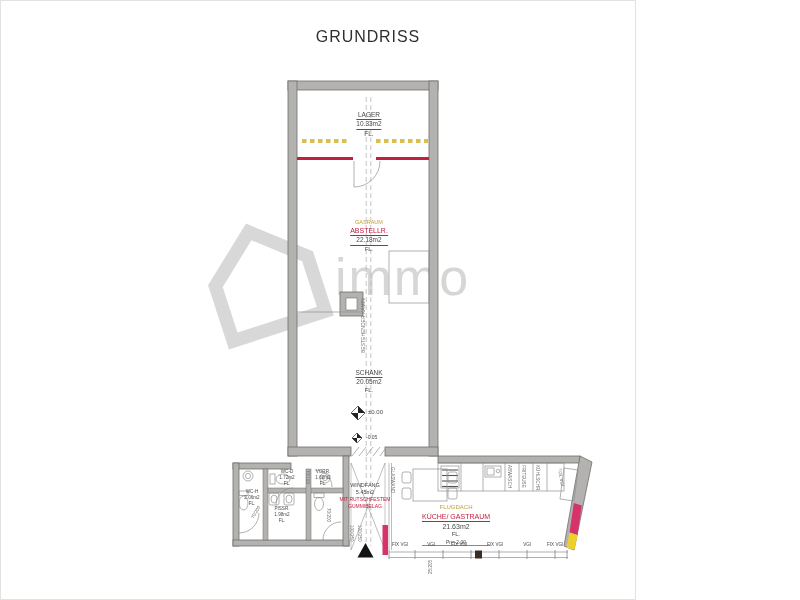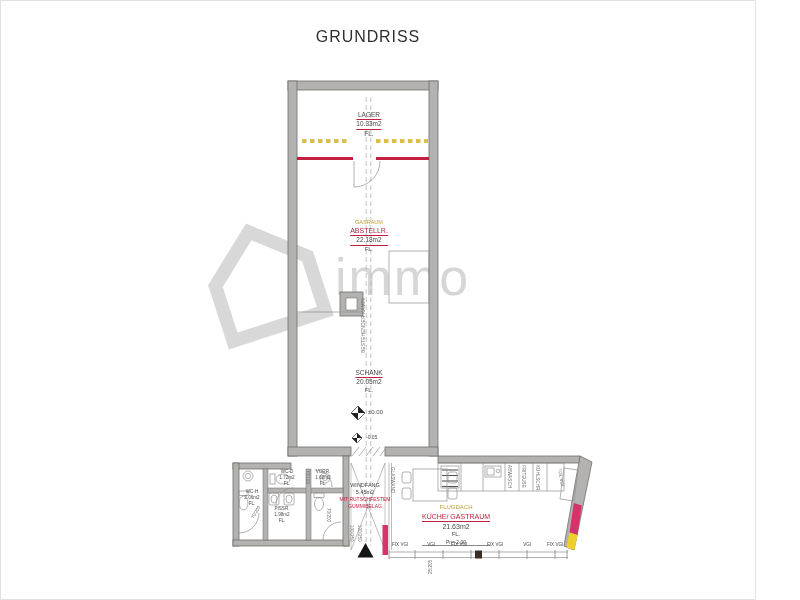--- a/index.html
+++ b/index.html
@@ -1,16 +1,16 @@
 <!DOCTYPE html>
 <html><head>
 <meta charset="utf-8">
 <style>
   html,body{margin:0;padding:0;background:#fff;}
-  .page{position:relative;width:756px;height:600px;background:#fff;overflow:hidden;
+  .page{position:relative;width:636px;height:600px;background:#fff;overflow:hidden;
         border:1px solid #e2e2e0;box-sizing:border-box;
         font-family:"Liberation Sans",sans-serif;}
   .title{position:absolute;left:367px;top:26px;transform:translateX(-50%) scaleX(.94);
          font-size:17px;letter-spacing:1px;color:#2f2f2f;white-space:nowrap;}
   
   .wm{position:absolute;inset:0;z-index:1;opacity:.95;pointer-events:none;}
   .wm-house{position:absolute;left:196px;top:216px;transform:rotate(-18deg);}
   .wm-immo{position:absolute;left:334px;top:250px;font-size:52px;color:#d4d4d4;
            letter-spacing:2px;line-height:1;}
   .wm-co{position:absolute;left:336px;top:306px;font-size:44px;line-height:1;

